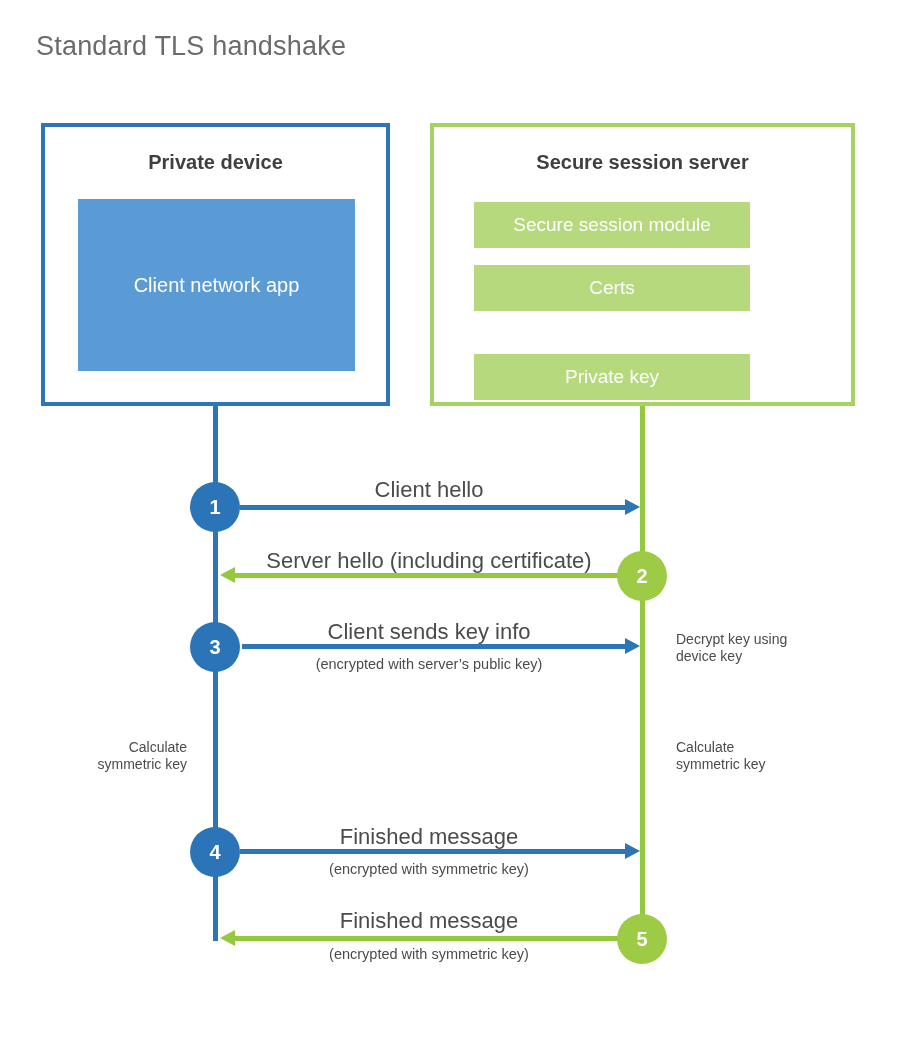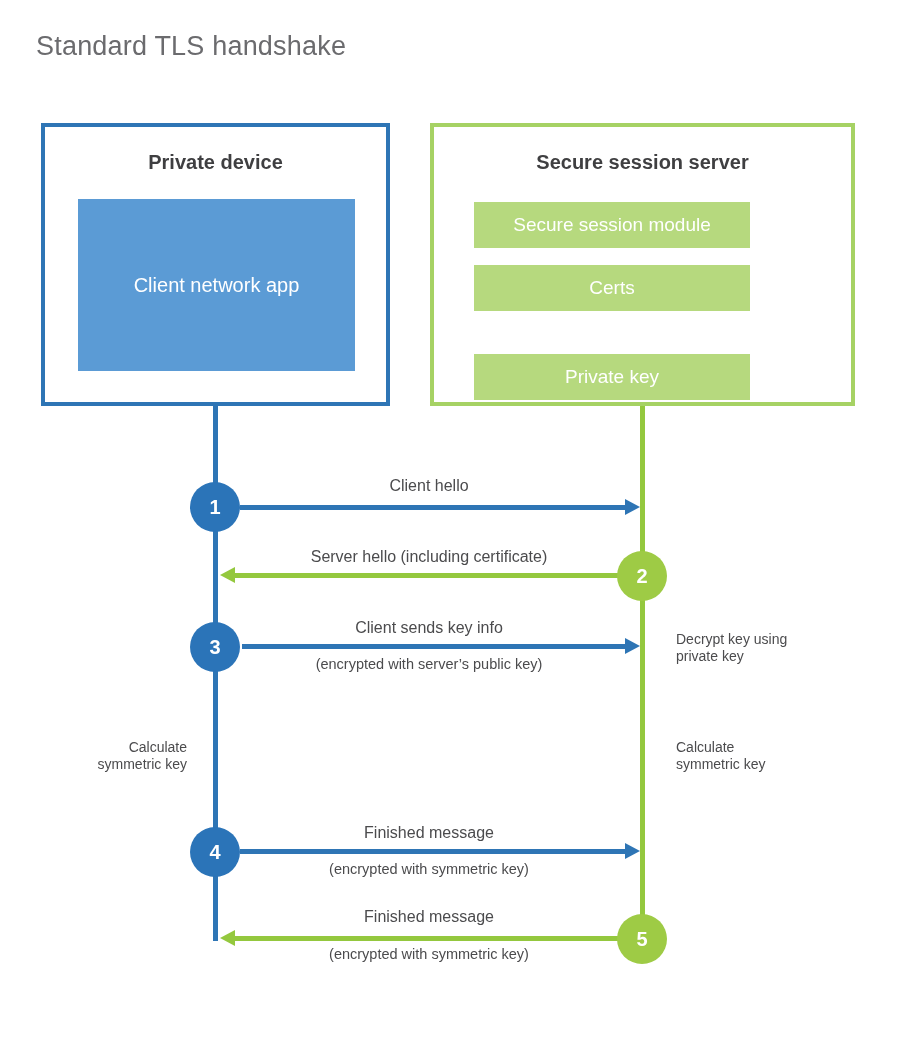--- a/index.html
+++ b/index.html
@@ -114,21 +114,21 @@
   .circle-4 { left: 190px; top: 827px; }
   .circle-5 { left: 617px; top: 914px; }
 
   
   .msg-label, .msg-sublabel {
     left: 218px; width: 422px;
     text-align: center;
     color: #4b4b4d;
     z-index: 2;
   }
-  .msg-label   { font-size: 16px; }
+  .msg-label   { font-size: 22px; }
   .msg-sublabel { font-size: 14.5px; }
   .label-1  { top: 477px; }
   .label-2  { top: 548px; }
   .label-3  { top: 619px; }
   .sublabel-3 { top: 656px; }
   .label-4  { top: 824px; }
   .sublabel-4 { top: 861px; }
   .label-5  { top: 908px; }
   .sublabel-5 { top: 946px; }
 
@@ -176,21 +176,21 @@
     </div>
   <div class="abs msg-label label-2">Server hello (including certificate)</div>
   <div class="abs step-circle green circle-2">2</div>
 
   <div class="abs arrow blue to-right arrow-3">
       <span class="head"></span>
     </div>
   <div class="abs msg-label label-3">Client sends key info</div>
   <div class="abs msg-sublabel sublabel-3">(encrypted with server’s public key)</div>
   <div class="abs step-circle blue circle-3">3</div>
-  <div class="abs side-note note-decrypt">Decrypt key using private key</div>
+  <div class="abs side-note note-decrypt">Decrypt key using device key</div>
 
   <div class="abs side-note note-calc-left">Calculate symmetric key</div>
   <div class="abs side-note note-calc-right">Calculate symmetric key</div>
 
   <div class="abs arrow blue to-right arrow-4">
       <span class="head"></span>
     </div>
   <div class="abs msg-label label-4">Finished message</div>
   <div class="abs msg-sublabel sublabel-4">(encrypted with symmetric key)</div>
   <div class="abs step-circle blue circle-4">4</div>

